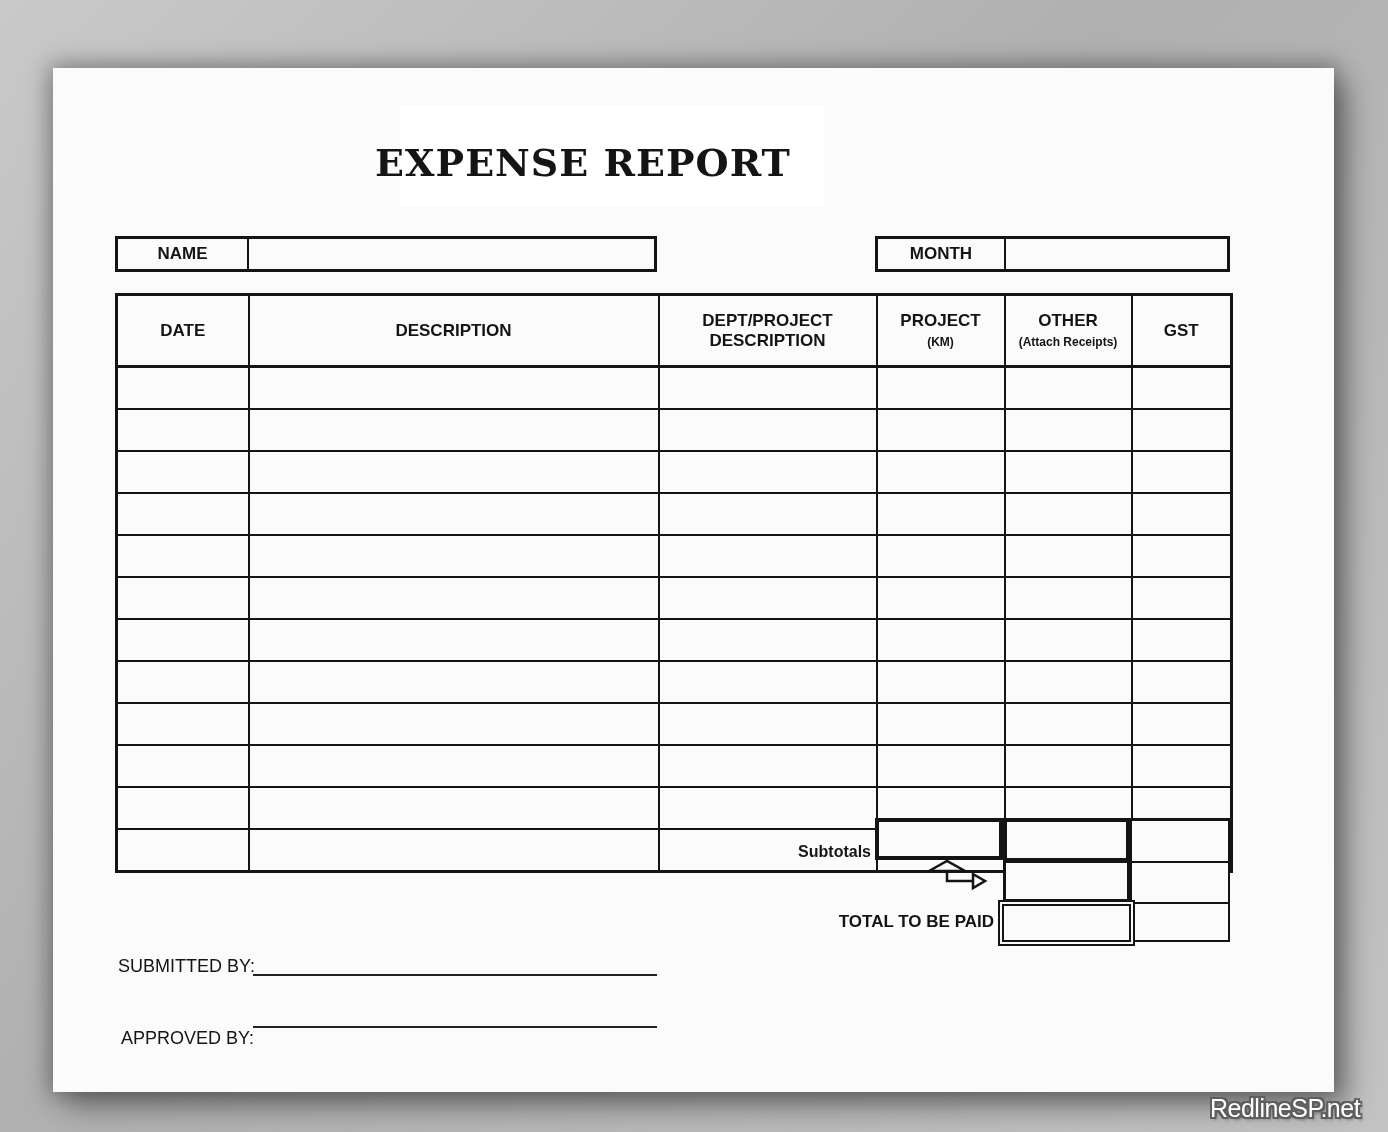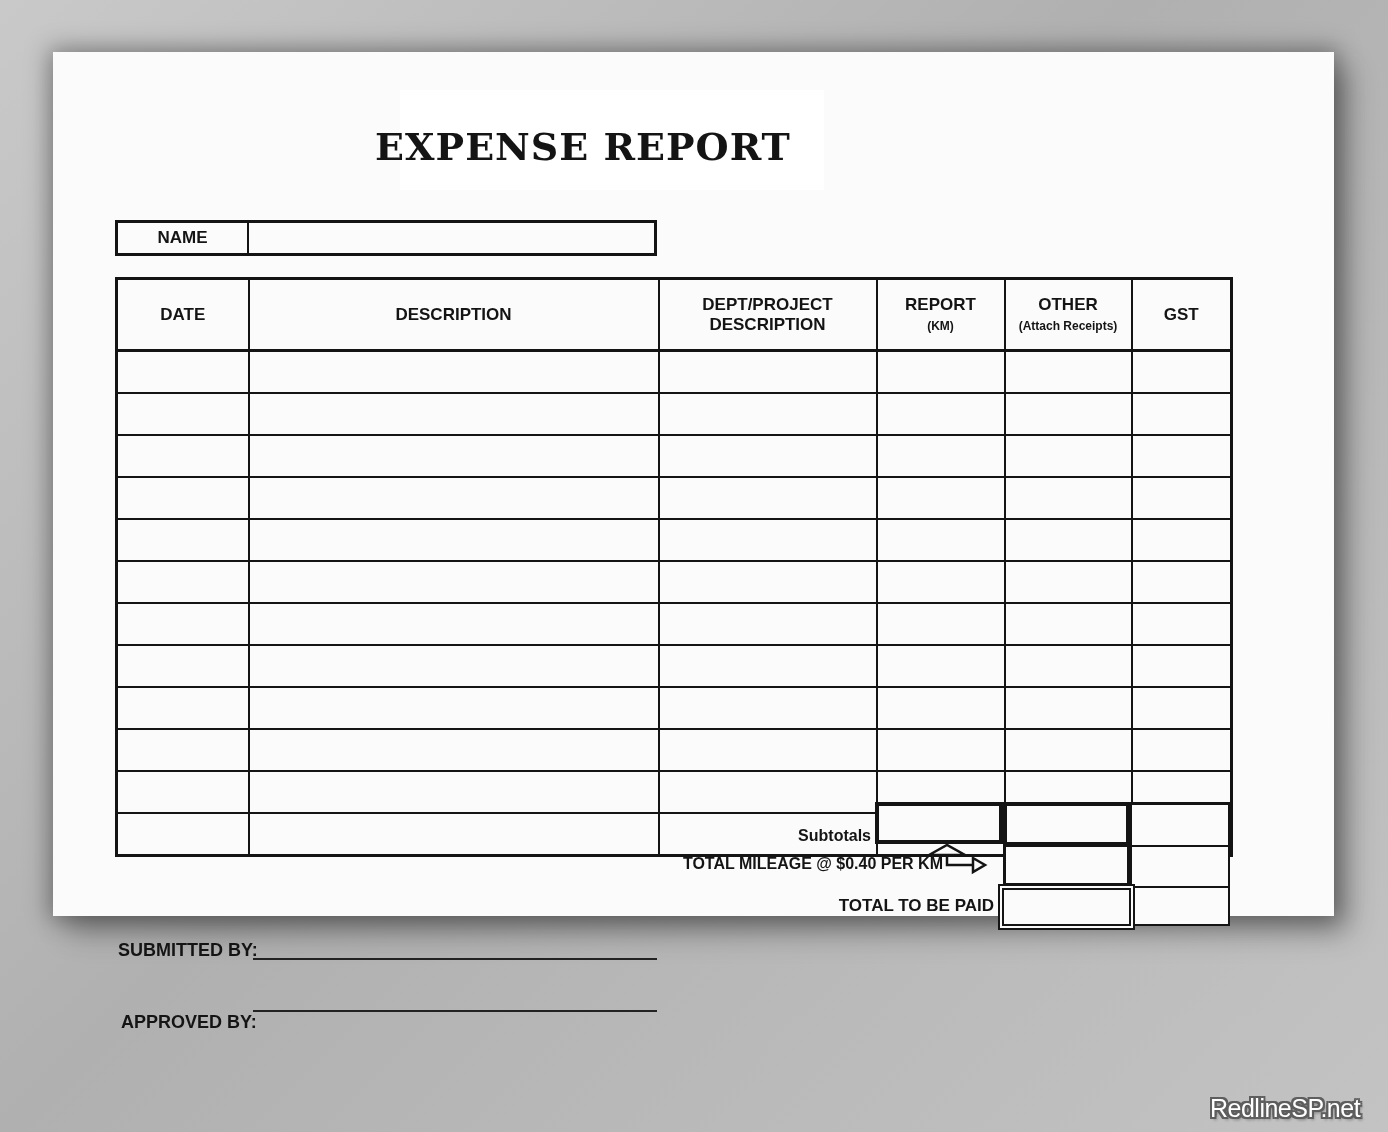--- a/index.html
+++ b/index.html
@@ -1,19 +1,19 @@
 <!DOCTYPE html>
 <html><head>
 <meta charset="utf-8">
 <style>
   html,body{margin:0;padding:0;background:#b7b7b7;}
   #stage{position:relative;width:1388px;height:1132px;overflow:hidden;
          background:linear-gradient(135deg,#c9c9c9 0%,#b0b0b0 45%,#c3c3c3 100%);
          font-family:"Liberation Sans",sans-serif;color:#141414;}
-  .page{position:absolute;left:53px;top:52px;width:1281px;height:864px;background:#fbfbfb;
+  .page{position:absolute;left:53px;top:68px;width:1281px;height:1024px;background:#fbfbfb;
         box-shadow:0 0 22px 4px rgba(0,0,0,0.34), 14px 16px 28px rgba(0,0,0,0.30);}
   .title-bg{position:absolute;left:347px;top:38px;width:424px;height:100px;background:#ffffff;}
   .form-title{position:absolute;left:318px;top:72px;width:424px;text-align:center;
         font-family:"DejaVu Serif",serif;font-weight:700;font-size:38px;letter-spacing:1px;}
   
   .fieldbox{position:absolute;display:flex;border:3px solid #141414;box-sizing:border-box;background:#fbfbfb;}
   .namebox{left:62px;top:168px;width:542px;height:36px;gap:11px;}
   .monthbox{left:822px;top:168px;width:355px;height:36px;}
   .fieldlabel{display:flex;align-items:center;justify-content:center;
         border-right:2px solid #141414;font-weight:700;font-size:17px;box-sizing:border-box;}
@@ -35,21 +35,21 @@
   .cell-totmileage{left:950px;top:792px;width:127px;height:42px;border:3px solid #141414;}
   .cell-totpaid{left:945px;top:832px;width:137px;height:46px;border:6px double #141414;}
   .gst-ext{left:1077px;top:750px;width:100px;height:124px;border:2px solid #141414;border-top:3px solid #141414;}
   .gst-div{position:absolute;left:0;width:100%;height:2px;background:#141414;}
   .tlabel{position:absolute;text-align:right;font-weight:700;}
   .lbl-subtotals{left:618px;top:762px;width:200px;font-size:16px;margin-top:13px;}
   .lbl-totmileage{left:490px;top:803px;width:400px;font-size:16px;}
   .lbl-totpaid{left:641px;top:844px;width:300px;font-size:17px;}
   .arrow{position:absolute;left:868px;top:790px;}
   
-  .siglabel{position:absolute;font-weight:700;font-size:18px;}
+  .siglabel{position:absolute;font-weight:400;font-size:18px;}
   .lbl-submitted{left:65px;top:888px;}
   .lbl-approved{left:68px;top:940px;margin-top:20px;}
   .sigline{position:absolute;width:404px;height:2px;background:#222;}
   .line-submitted{left:200px;top:906px;}
   .line-approved{left:200px;top:958px;}
   
   .watermark{position:absolute;left:1210px;top:1094px;font-size:25px;font-weight:400;letter-spacing:-0.5px;
      color:#ffffff;
      text-shadow:-2px -2px 0 #5e5e5e,2px -2px 0 #5e5e5e,-2px 2px 0 #5e5e5e,2px 2px 0 #5e5e5e,
                  -2px 0 0 #5e5e5e,2px 0 0 #5e5e5e,0 -2px 0 #5e5e5e,0 2px 0 #5e5e5e,2px 3px 3px rgba(0,0,0,0.4);}
@@ -61,20 +61,24 @@
   <div class="page">
 
     <div class="title-bg"></div>
     <div class="form-title">EXPENSE REPORT</div>
 
     <div class="fieldbox namebox">
       <div class="fieldlabel">NAME</div>
       <div class="fieldinput"></div>
     </div>
 
+    <div class="fieldbox monthbox">
+      <div class="fieldlabel">MONTH</div>
+      <div class="fieldinput"></div>
+    </div>
 
     <table class="grid">
       <colgroup>
         <col style="width:132px">
           <col style="width:410px">
           <col style="width:218px">
         <col style="width:128px">
           <col style="width:127px">
           <col style="width:100px">
       </colgroup>
@@ -84,21 +88,21 @@
             <span>DATE</span>
           </th>
           <th>
             <span>DESCRIPTION</span>
           </th>
           <th>
             <span>DEPT/PROJECT</span><br>
             <span class="h2big">DESCRIPTION</span>
           </th>
           <th>
-            <span>REPORT</span><br>
+            <span>PROJECT</span><br>
             <span class="hsub">(KM)</span>
           </th>
           <th>
             <span>OTHER</span><br>
             <span class="hsub">(Attach Receipts)</span>
           </th>
           <th>
             <span>GST</span>
           </th>
         </tr>
@@ -205,21 +209,20 @@
 
     <div class="tlabel lbl-subtotals">Subtotals</div>
     <div class="bbox sub-mileage"></div>
     <div class="bbox sub-other"></div>
 
     <div class="gst-ext bbox">
       <div class="gst-div" style="top:40px"></div>
       <div class="gst-div" style="top:81px"></div>
     </div>
 
-    <div class="tlabel lbl-totmileage">TOTAL MILEAGE @ $0.40 PER KM</div>
     <svg class="arrow" width="68" height="36" viewBox="0 0 68 36">
       <polygon points="8,13 26,3 44,13" fill="#fbfbfb" stroke="#141414" stroke-width="2.5"></polygon>
       <polyline points="26,13 26,23 52,23" fill="none" stroke="#141414" stroke-width="2.5"></polyline>
       <polygon points="52,16 64,23 52,30" fill="#fbfbfb" stroke="#141414" stroke-width="2.5"></polygon>
     </svg>
     <div class="bbox cell-totmileage"></div>
 
     <div class="tlabel lbl-totpaid">TOTAL TO BE PAID</div>
     <div class="bbox cell-totpaid"></div>
 

